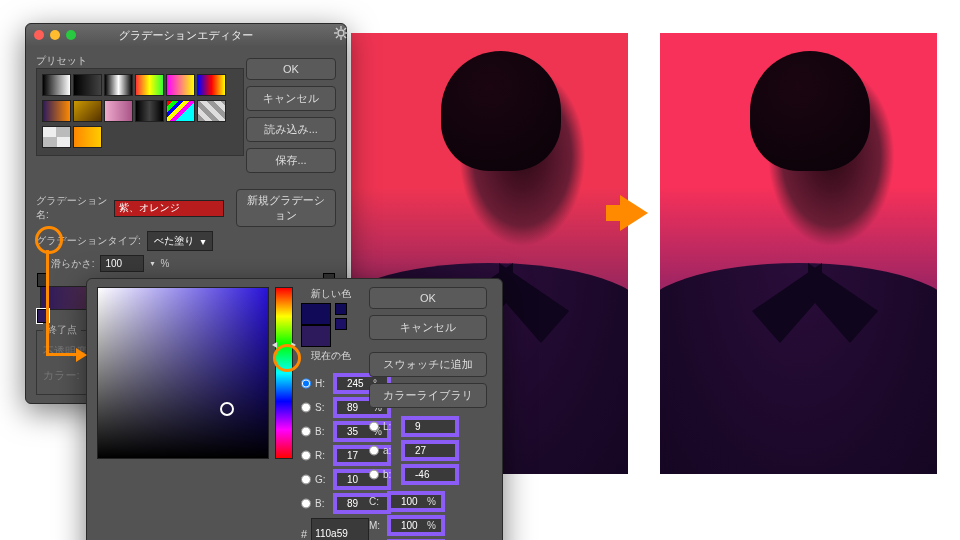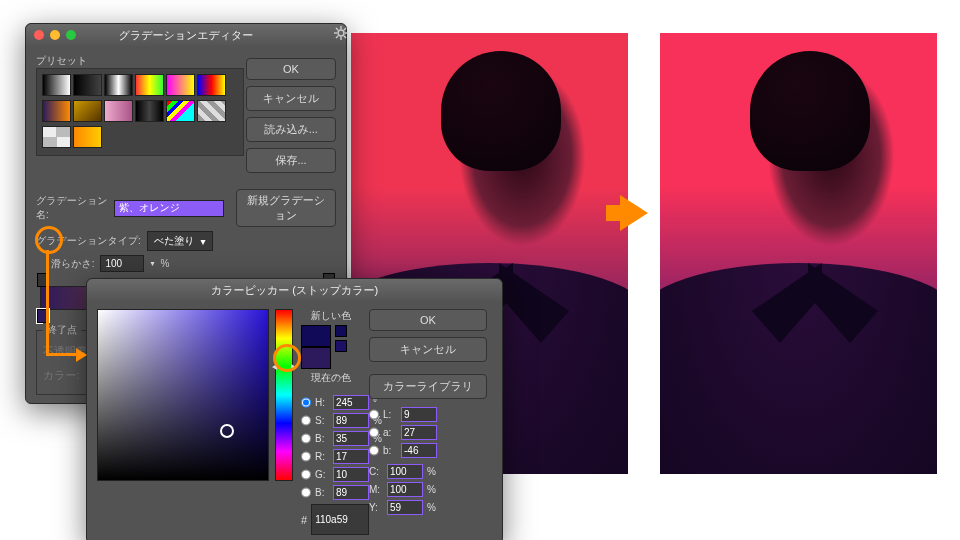--- a/index.html
+++ b/index.html
@@ -32,21 +32,21 @@
 .satval .grad2{position:absolute;inset:0;background:linear-gradient(180deg,transparent,#000)}
 .hue{width:16px;height:170px;background:linear-gradient(180deg,#f00,#ff0,#0f0,#0ff,#00f,#f0f,#f00);position:relative;border:1px solid #222}
 .hue-mark{position:absolute;left:-4px;right:-4px;height:0;display:flex;justify-content:space-between}
 .hue-mark span{width:0;height:0;border-top:3px solid transparent;border-bottom:3px solid transparent}
 .hue-mark .l{border-left:5px solid #ddd}
 .hue-mark .r{border-right:5px solid #ddd}
 .swatchbox{display:flex;gap:4px;align-items:center}
 .csw{width:28px;height:20px;border:1px solid #000}
 .minisw{width:10px;height:10px;border:1px solid #000;margin-bottom:3px}
 .fields-grid{display:grid;grid-template-columns:14px 52px 10px 14px 10px 40px 10px;gap:3px 4px;align-items:center;font-size:10px}
-.fields-grid input[type=text]{width:30px;background:#3a3a3a;border:1px solid #8b5cf6;color:#fff;font-size:10px;padding:1px 2px}
+.fields-grid input[type=text]{width:30px;background:#3a3a3a;border:4px solid #8b5cf6;color:#fff;font-size:10px;padding:1px 10px}
 .fields-grid input[type=radio]{margin:0}
 .hex{display:flex;align-items:center;gap:4px;margin-top:4px}
 .chk{display:flex;align-items:center;gap:4px;margin-top:6px;font-size:10px}
 .photo{position:absolute;width:277px;height:441px;top:33px;overflow:hidden}
 .photo .bg{position:absolute;inset:0;background:linear-gradient(180deg,#ef3452 0%,#ef3452 35%,#5a1c66 75%,#31135c 100%)}
 .photo .head{position:absolute;left:80px;top:24px;width:166px;height:220px;background:radial-gradient(ellipse 70px 100px at 55% 45%,#2d0a14 0%,#4a1225 35%,#6b1e36 70%,transparent 90%);border-radius:50% 50% 45% 45%/55% 55% 45% 45%}
 .photo .hair{position:absolute;left:90px;top:18px;width:120px;height:120px;background:radial-gradient(circle at 40% 30%,#1a0510,#0a0208);border-radius:50% 50% 40% 40%}
 .photo .shirt{position:absolute;left:-20px;right:-20px;top:230px;height:260px;background:radial-gradient(ellipse at 50% 0%,#2a0d3a 0%,#1a0828 60%,#120520 100%);border-radius:50% 50% 0 0/20% 20% 0 0}
 .photo .collar-l,.photo .collar-r{position:absolute;top:230px;width:70px;height:80px;background:#0f051c}
 .photo .collar-l{left:92px;clip-path:polygon(100% 0,0 60%,40% 100%,100% 40%)}
@@ -111,21 +111,21 @@
             <line x1="2" y1="2" x2="4" y2="4"></line>
             <line x1="10" y1="10" x2="12" y2="12"></line>
             <line x1="2" y1="12" x2="4" y2="10"></line>
             <line x1="10" y1="4" x2="12" y2="2"></line>
           </g>
         </svg>
     </div>
 
     <div class="row" style="margin-top:10px">
       <span class="lbl">グラデーション名:</span>
-      <input class="fld" style="width: 100px; background: #8b5cf6; color: rgb(255, 255, 255);" value="紫、オレンジ">
+      <input class="fld" style="width: 100px; background: #b91c1c; color: rgb(255, 255, 255);" value="紫、オレンジ">
       <div style="flex:1"></div>
       <div class="btn" style="margin:0;padding:3px 6px">新規グラデーション</div>
     </div>
 
     <div class="row" style="">
       <span class="lbl">グラデーションタイプ:</span>
       <div class="fld" style="display:flex;align-items:center;gap:6px;padding:2px 6px">
         <span>べた塗り</span>
         <span>▾</span>
       </div>
@@ -162,23 +162,20 @@
       </div>
       <div class="row disabled">
         <span>カラー:</span>
         <div class="fld" style="width:34px;height:12px">▾</div>
       </div>
     </div>
   </div>
 </div>
 
 <div class="dlg" style="left:86px;top:278px;width:415px">
-  <div class="titlebar">
-    <div class="ttext">カラーピッカー (ストップカラー)</div>
-  </div>
   <div class="body" style="display:flex;gap:8px">
     <div>
       <div class="picker-left">
         <div class="satval">
           <div class="grad1"></div>
             <div class="grad2"></div>
           <div class="cursor-ring" id="sv-cursor" style="left: 122px; top: 114px;"></div>
         </div>
         <div class="hue">
           <div class="hue-mark" id="hue-mark" style="top: 54.4px;">
@@ -235,20 +232,21 @@
         <div class="hex">
           <span>#</span>
             <input type="text" style="width: 50px; background: rgb(58, 58, 58); border: 1px solid rgb(34, 34, 34); color: rgb(255, 255, 255); font-size: 10px; padding: 9px 3px;" value="110a59">
         </div>
       </div>
 
       <div style="width:118px">
         <div class="btn">OK</div>
         <div class="btn">キャンセル</div>
         <div style="height:6px"></div>
+        <div class="btn">スウォッチに追加</div>
         <div class="btn">カラーライブラリ</div>
 
         <div class="fields-grid" style="margin-top:8px;grid-template-columns:10px 14px 36px 12px">
           <input type="radio" name="m2" style="">
             <span>L:</span>
             <input type="text" value="9" style="">
             <span></span>
           <input type="radio" name="m2" style="">
             <span>a:</span>
             <input type="text" value="27" style="">

